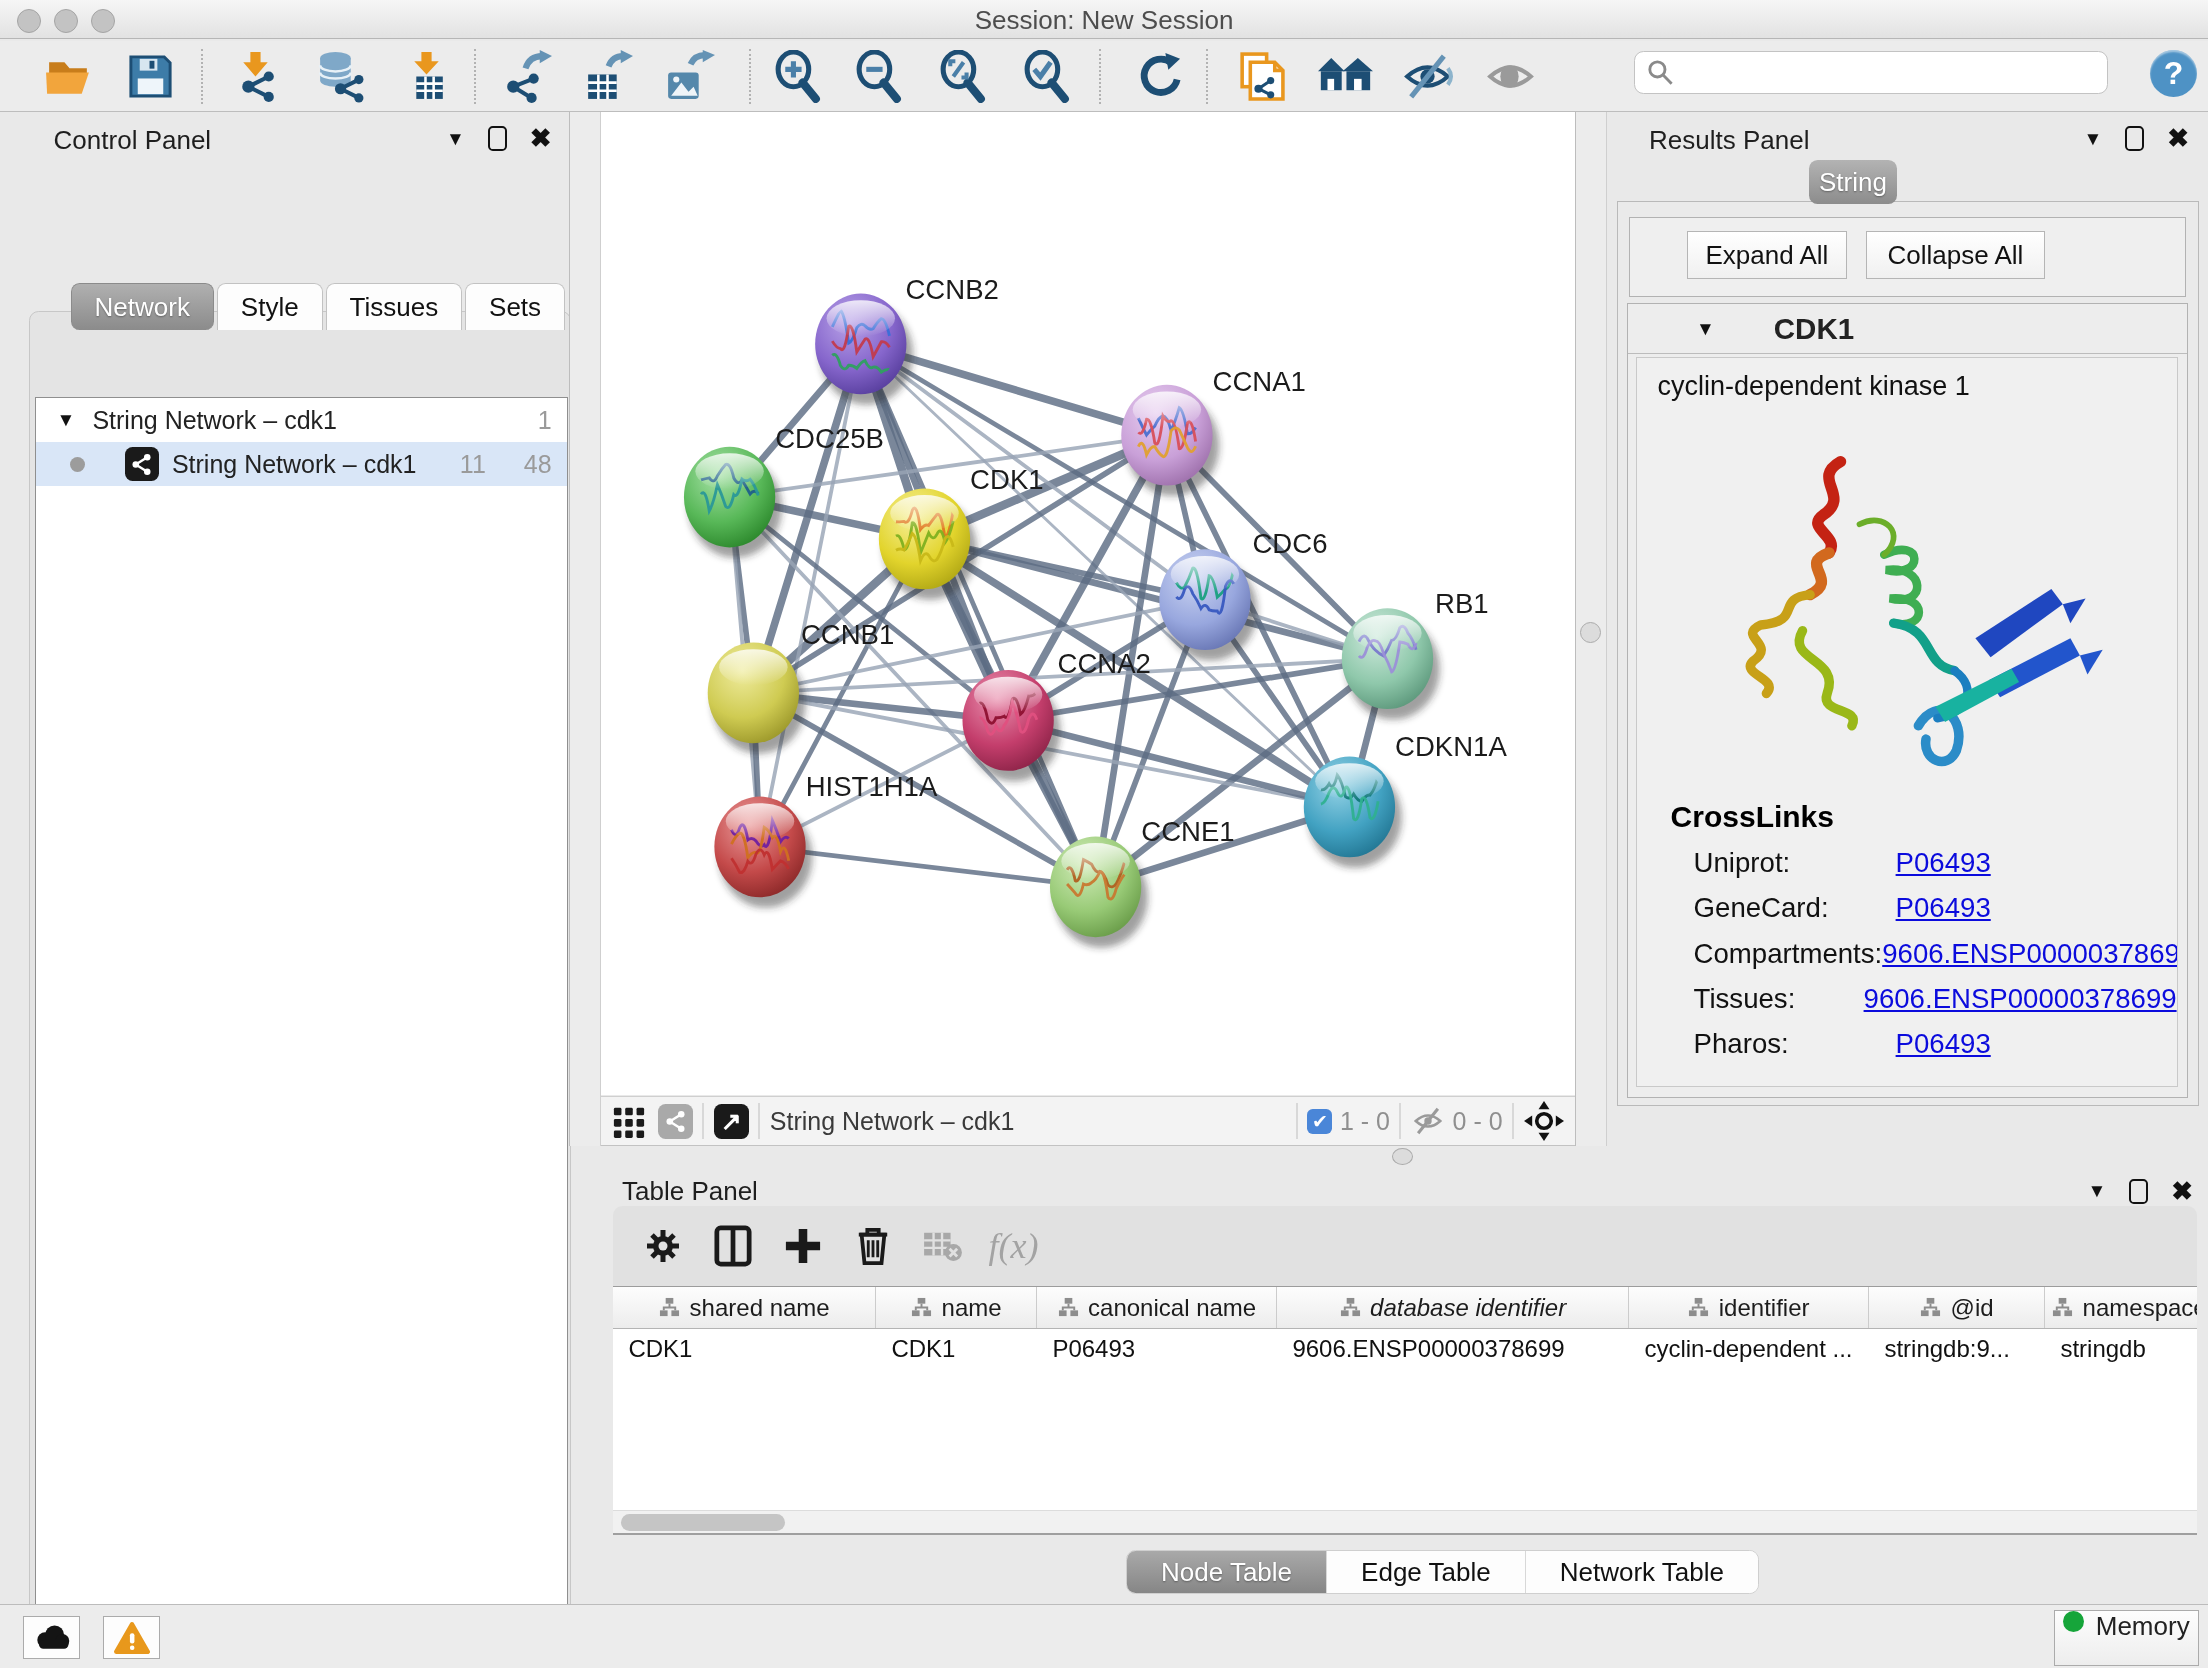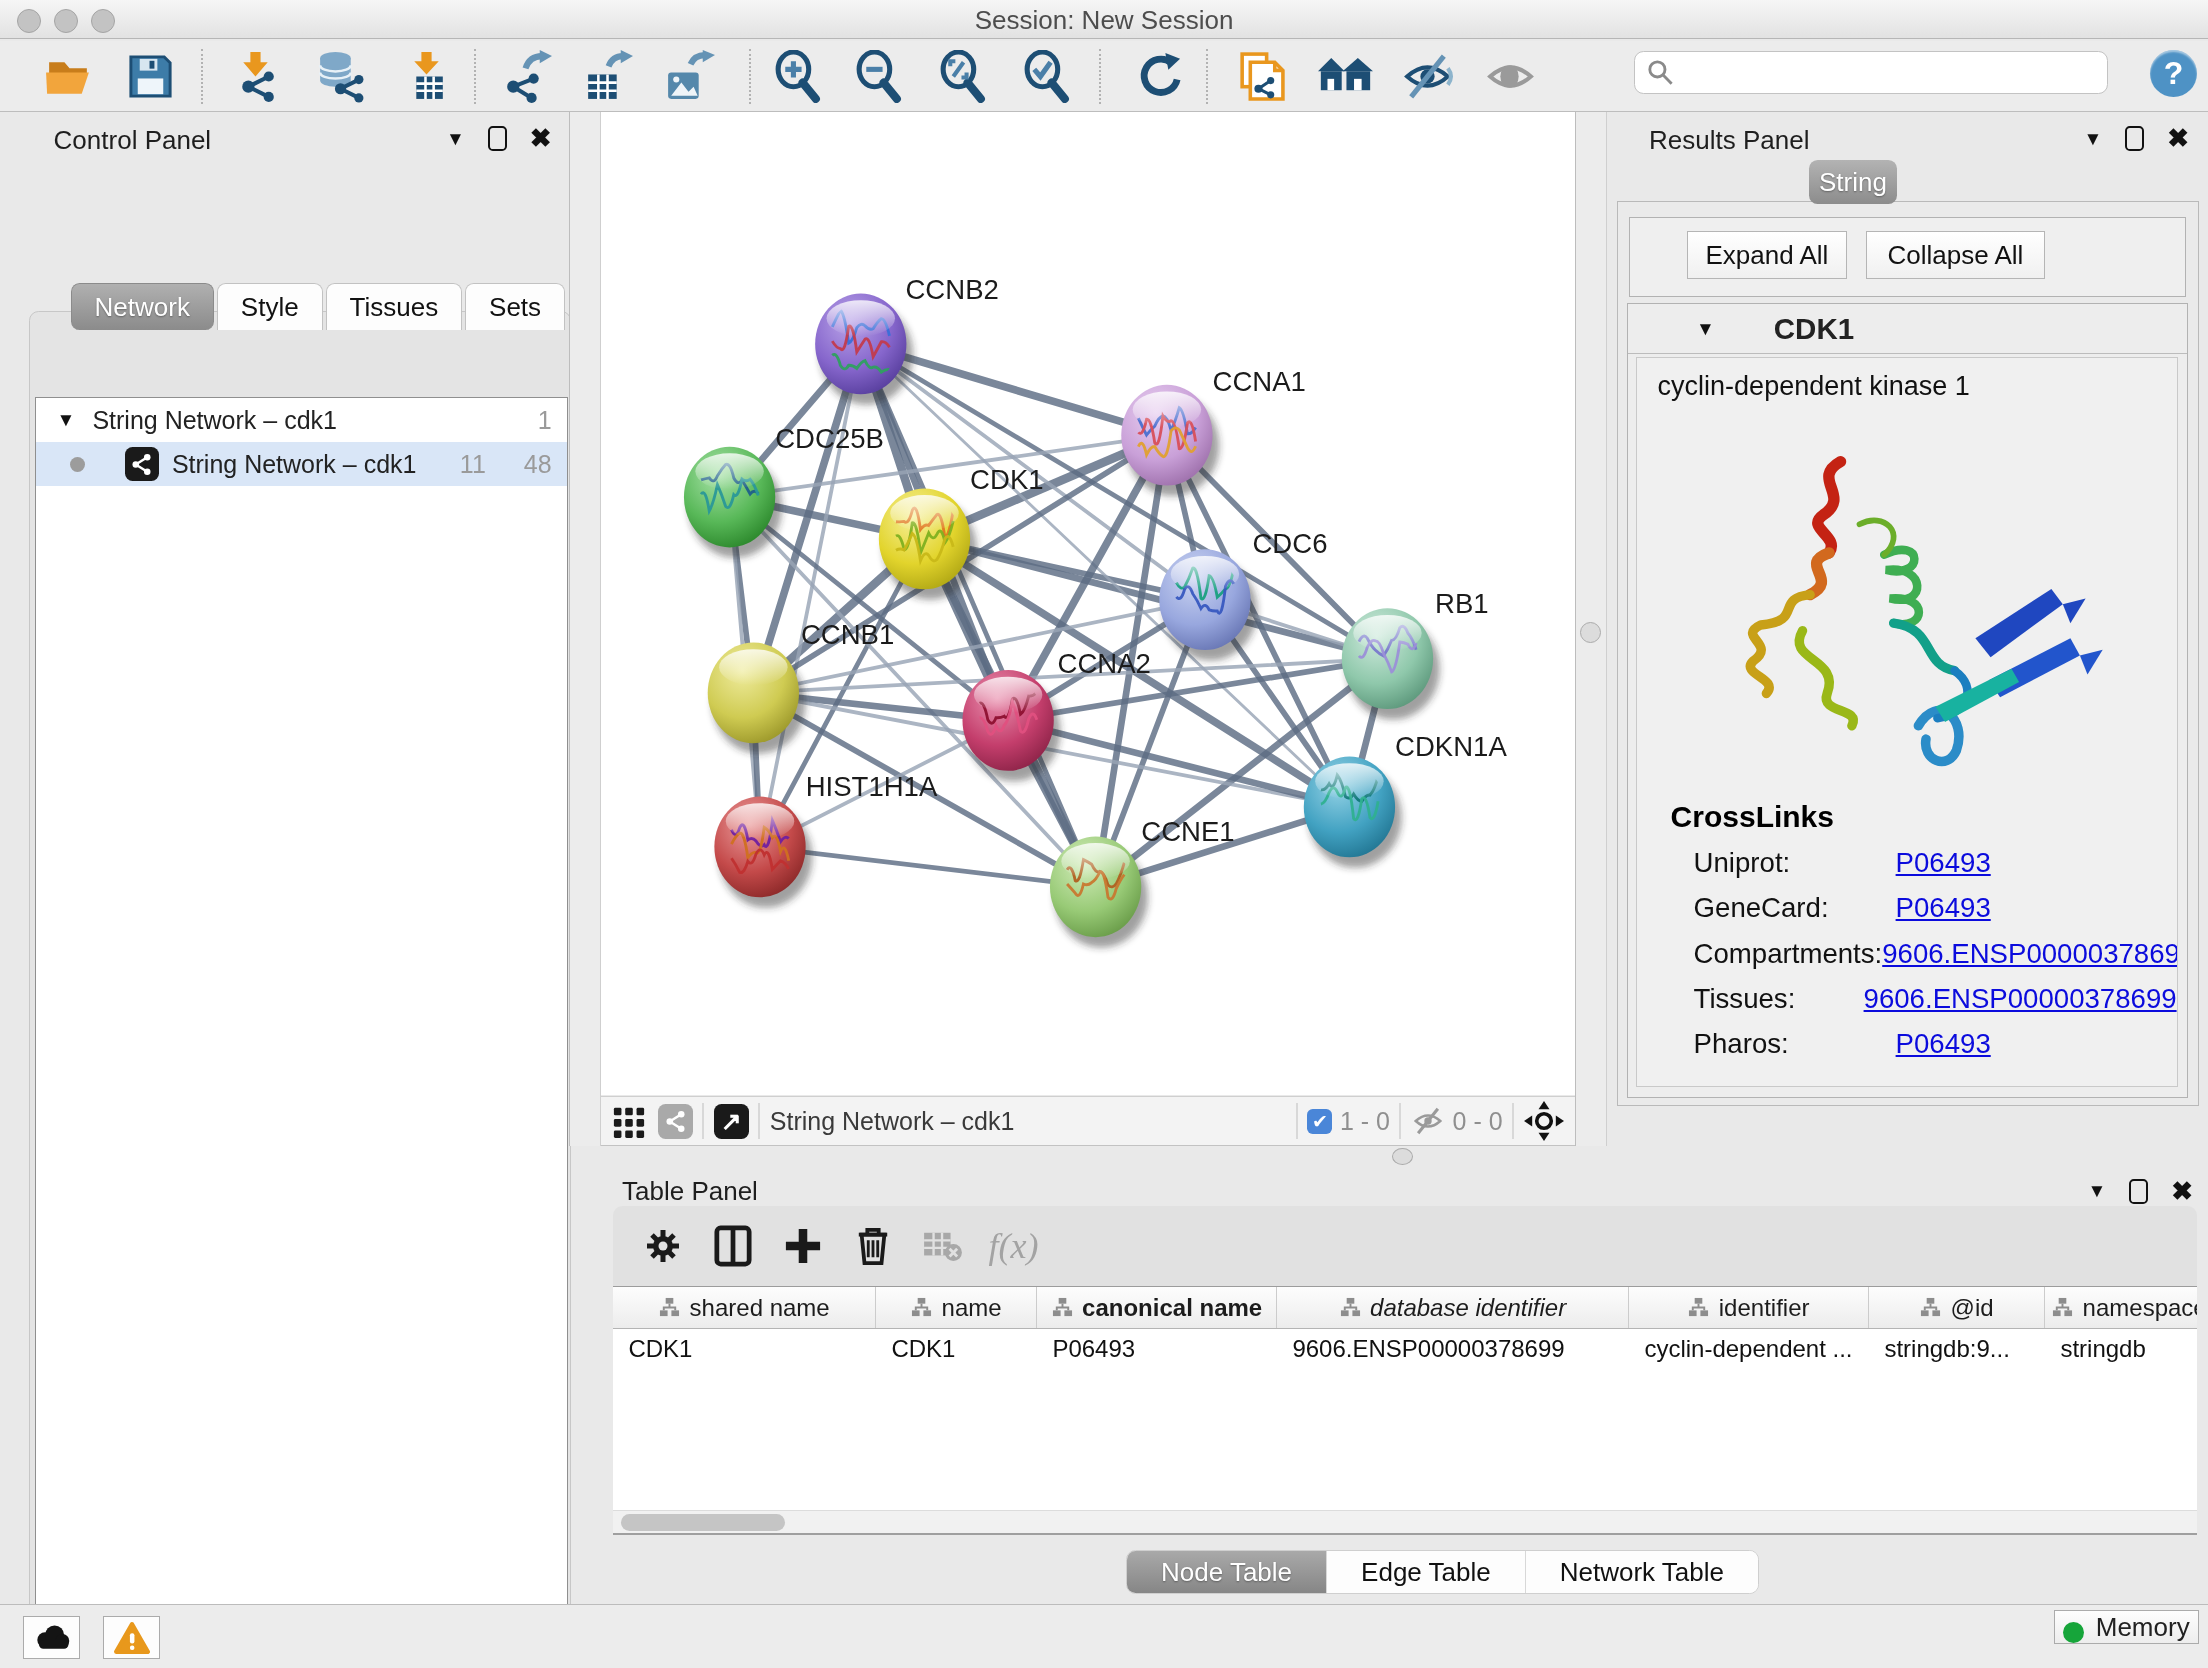--- a/index.html
+++ b/index.html
@@ -106,22 +106,22 @@
   .bt-tabs{position:absolute;left:1126px;top:1550px;height:44px;display:flex;
     border:1.9px solid #cfcfcf;border-radius:9.5px;overflow:hidden;background:#fff;box-sizing:border-box}
   .bt-tab{font-size:26px;padding:0 34px;display:flex;align-items:center;background:#fdfdfd;color:#111;border-right:1.9px solid #d8d8d8}
   .bt-tab:last-child{border-right:none}
   .bt-tab.active{background:linear-gradient(#a9a9a9,#868686);color:#fff;text-shadow:0 1px 1.9px rgba(0,0,0,.35)}
   
   .statusbar{position:absolute;left:0;top:1604px;width:2208px;height:65px;background:#ececec;
     border-top:1.9px solid #bcbcbc;box-sizing:border-box}
   .sb-btn{position:absolute;top:11.4px;height:43px;background:#fdfdfd;border:1.9px solid #ababab;
     display:flex;align-items:center;justify-content:center;box-sizing:border-box}
-  .mem-btn{position:absolute;left:2054px;top:4.8px;width:145px;height:34px;background:linear-gradient(#fdfdfd,#ededed);
-    border:1.9px solid #ababab;display:flex;align-items:flex-end;justify-content:center;gap:11.4px;font-size:26px;box-sizing:border-box}
+  .mem-btn{position:absolute;left:2054px;top:4.8px;width:145px;height:56px;background:linear-gradient(#fdfdfd,#ededed);
+    border:1.9px solid #ababab;display:flex;align-items:flex-start;justify-content:center;gap:11.4px;font-size:26px;box-sizing:border-box}
   .dot-green{width:21px;height:21px;border-radius:50%;background:#16a53a}
   .tree-arrow{font-size:19px;color:#111}
 </style>
 </head>
 <body>
 
 <div class="window">
 
   <div class="titlebar">
     <div class="tl" style="left:17px"></div>
@@ -759,21 +759,21 @@
           </div>
           <div class="th" style="width: 161px;">
             <svg width="21" height="21" viewBox="0 0 22 22">
               <rect x="7" y="1" width="8" height="6" fill="#8d8d8d"></rect>
               <rect x="1" y="14" width="8" height="6" fill="#8d8d8d"></rect>
               <rect x="13" y="14" width="8" height="6" fill="#8d8d8d"></rect>
               <path d="M11 7 v4 M5 14 v-3 h12 v3" stroke="#8d8d8d" stroke-width="2" fill="none"></path>
             </svg>
             <span>name</span>
           </div>
-          <div class="th" style="width: 240px; font-weight: bold;">
+          <div class="th" style="width: 240px;">
             <svg width="21" height="21" viewBox="0 0 22 22">
               <rect x="7" y="1" width="8" height="6" fill="#8d8d8d"></rect>
               <rect x="1" y="14" width="8" height="6" fill="#8d8d8d"></rect>
               <rect x="13" y="14" width="8" height="6" fill="#8d8d8d"></rect>
               <path d="M11 7 v4 M5 14 v-3 h12 v3" stroke="#8d8d8d" stroke-width="2" fill="none"></path>
             </svg>
             <span>canonical name</span>
           </div>
           <div class="th" style="width: 352px; font-style: italic;">
             <svg width="21" height="21" viewBox="0 0 22 22">

